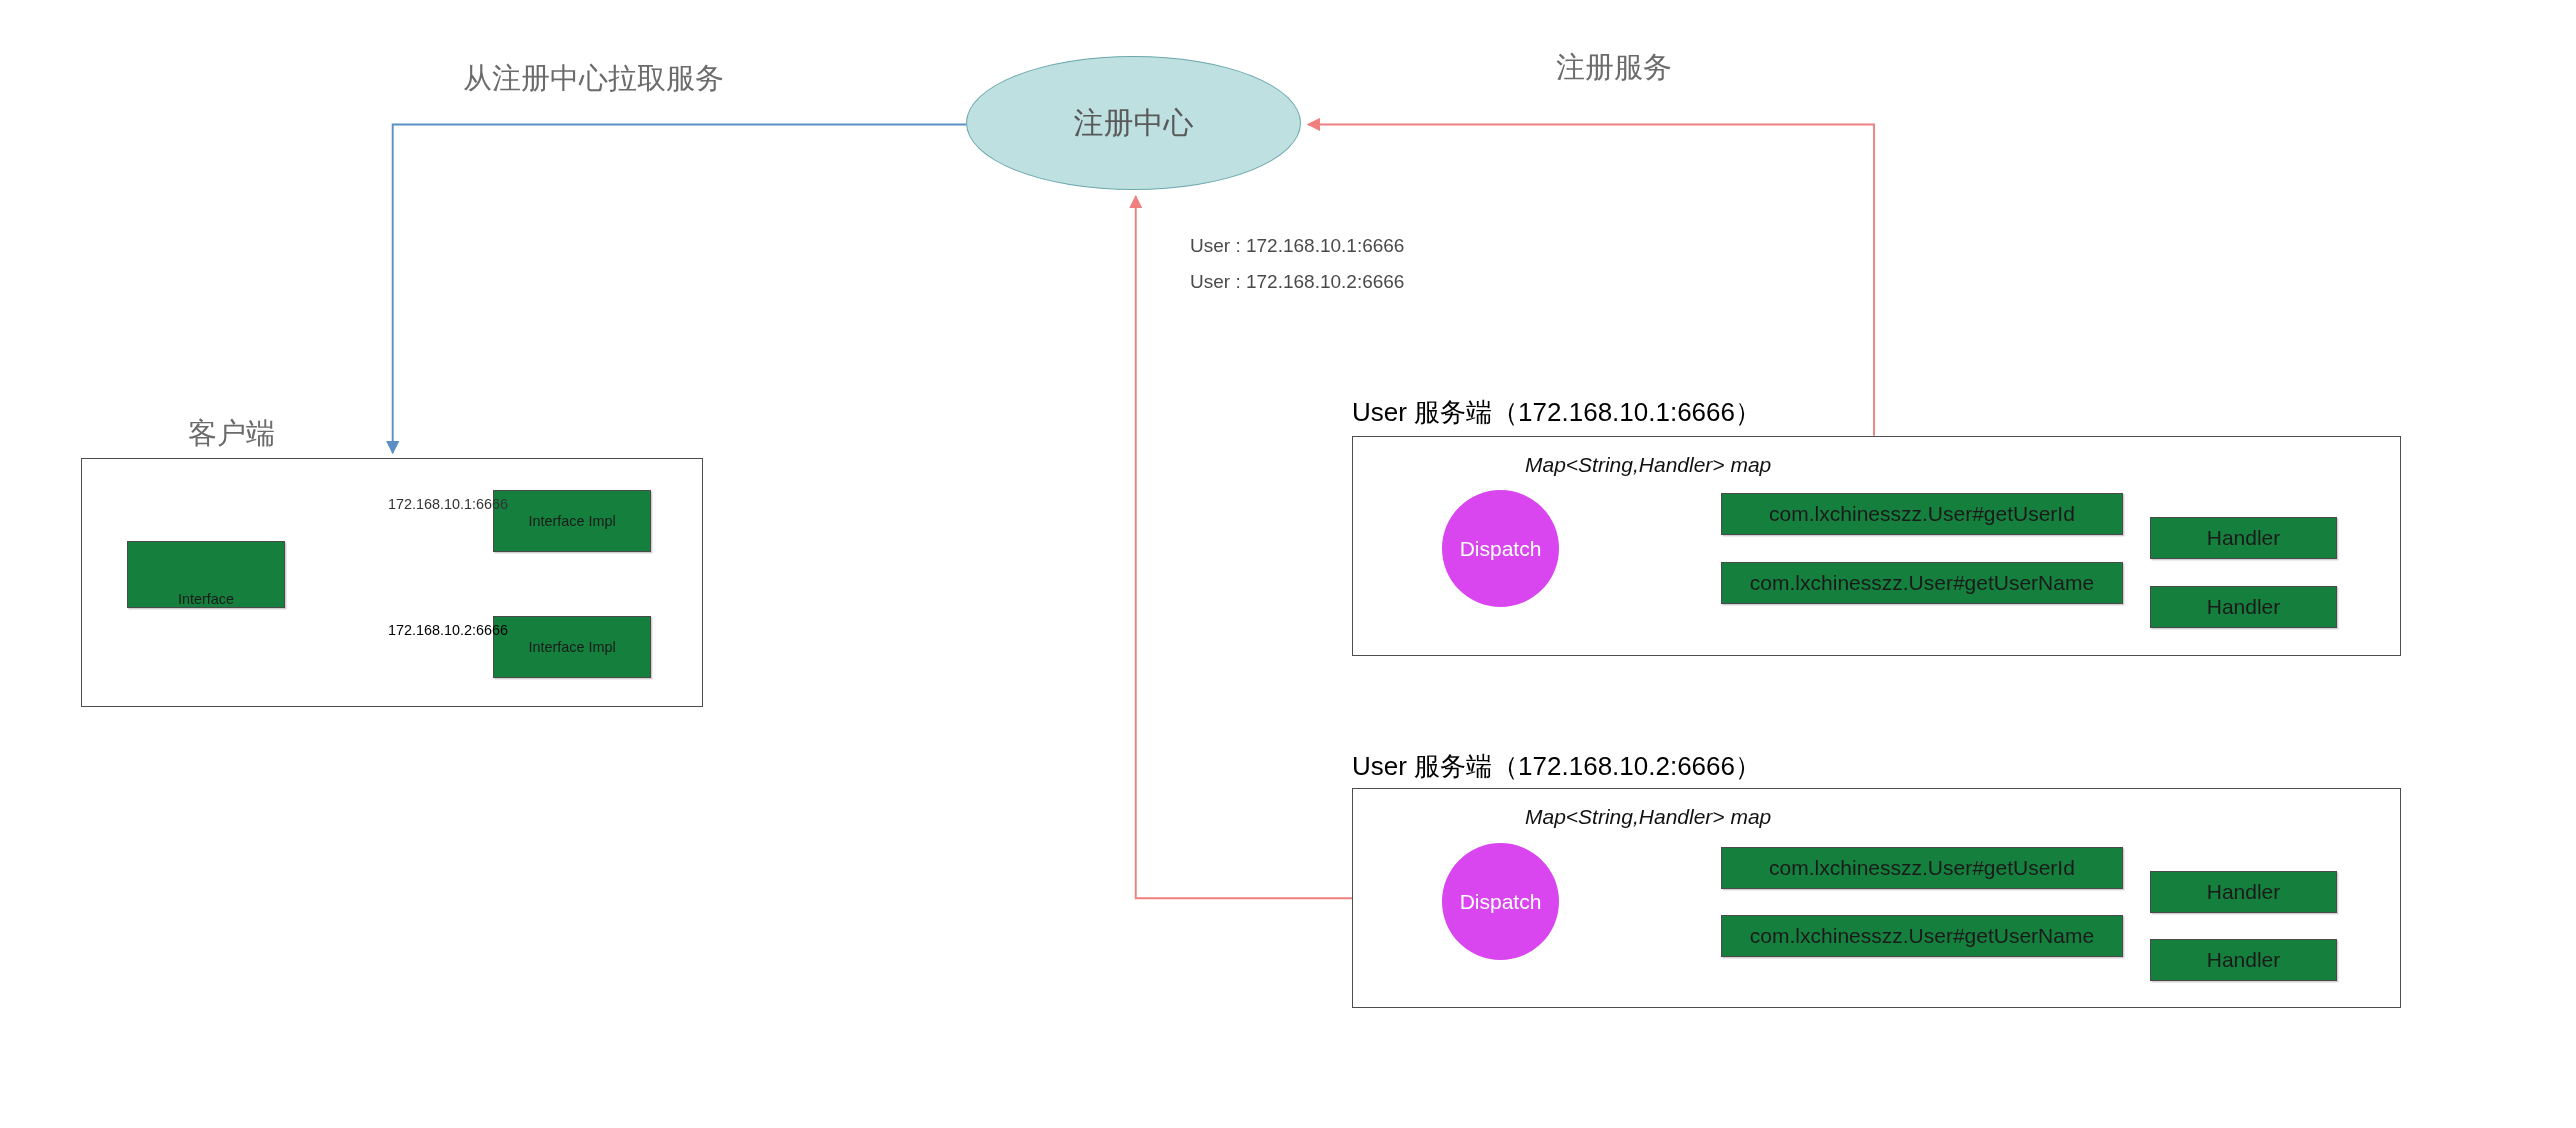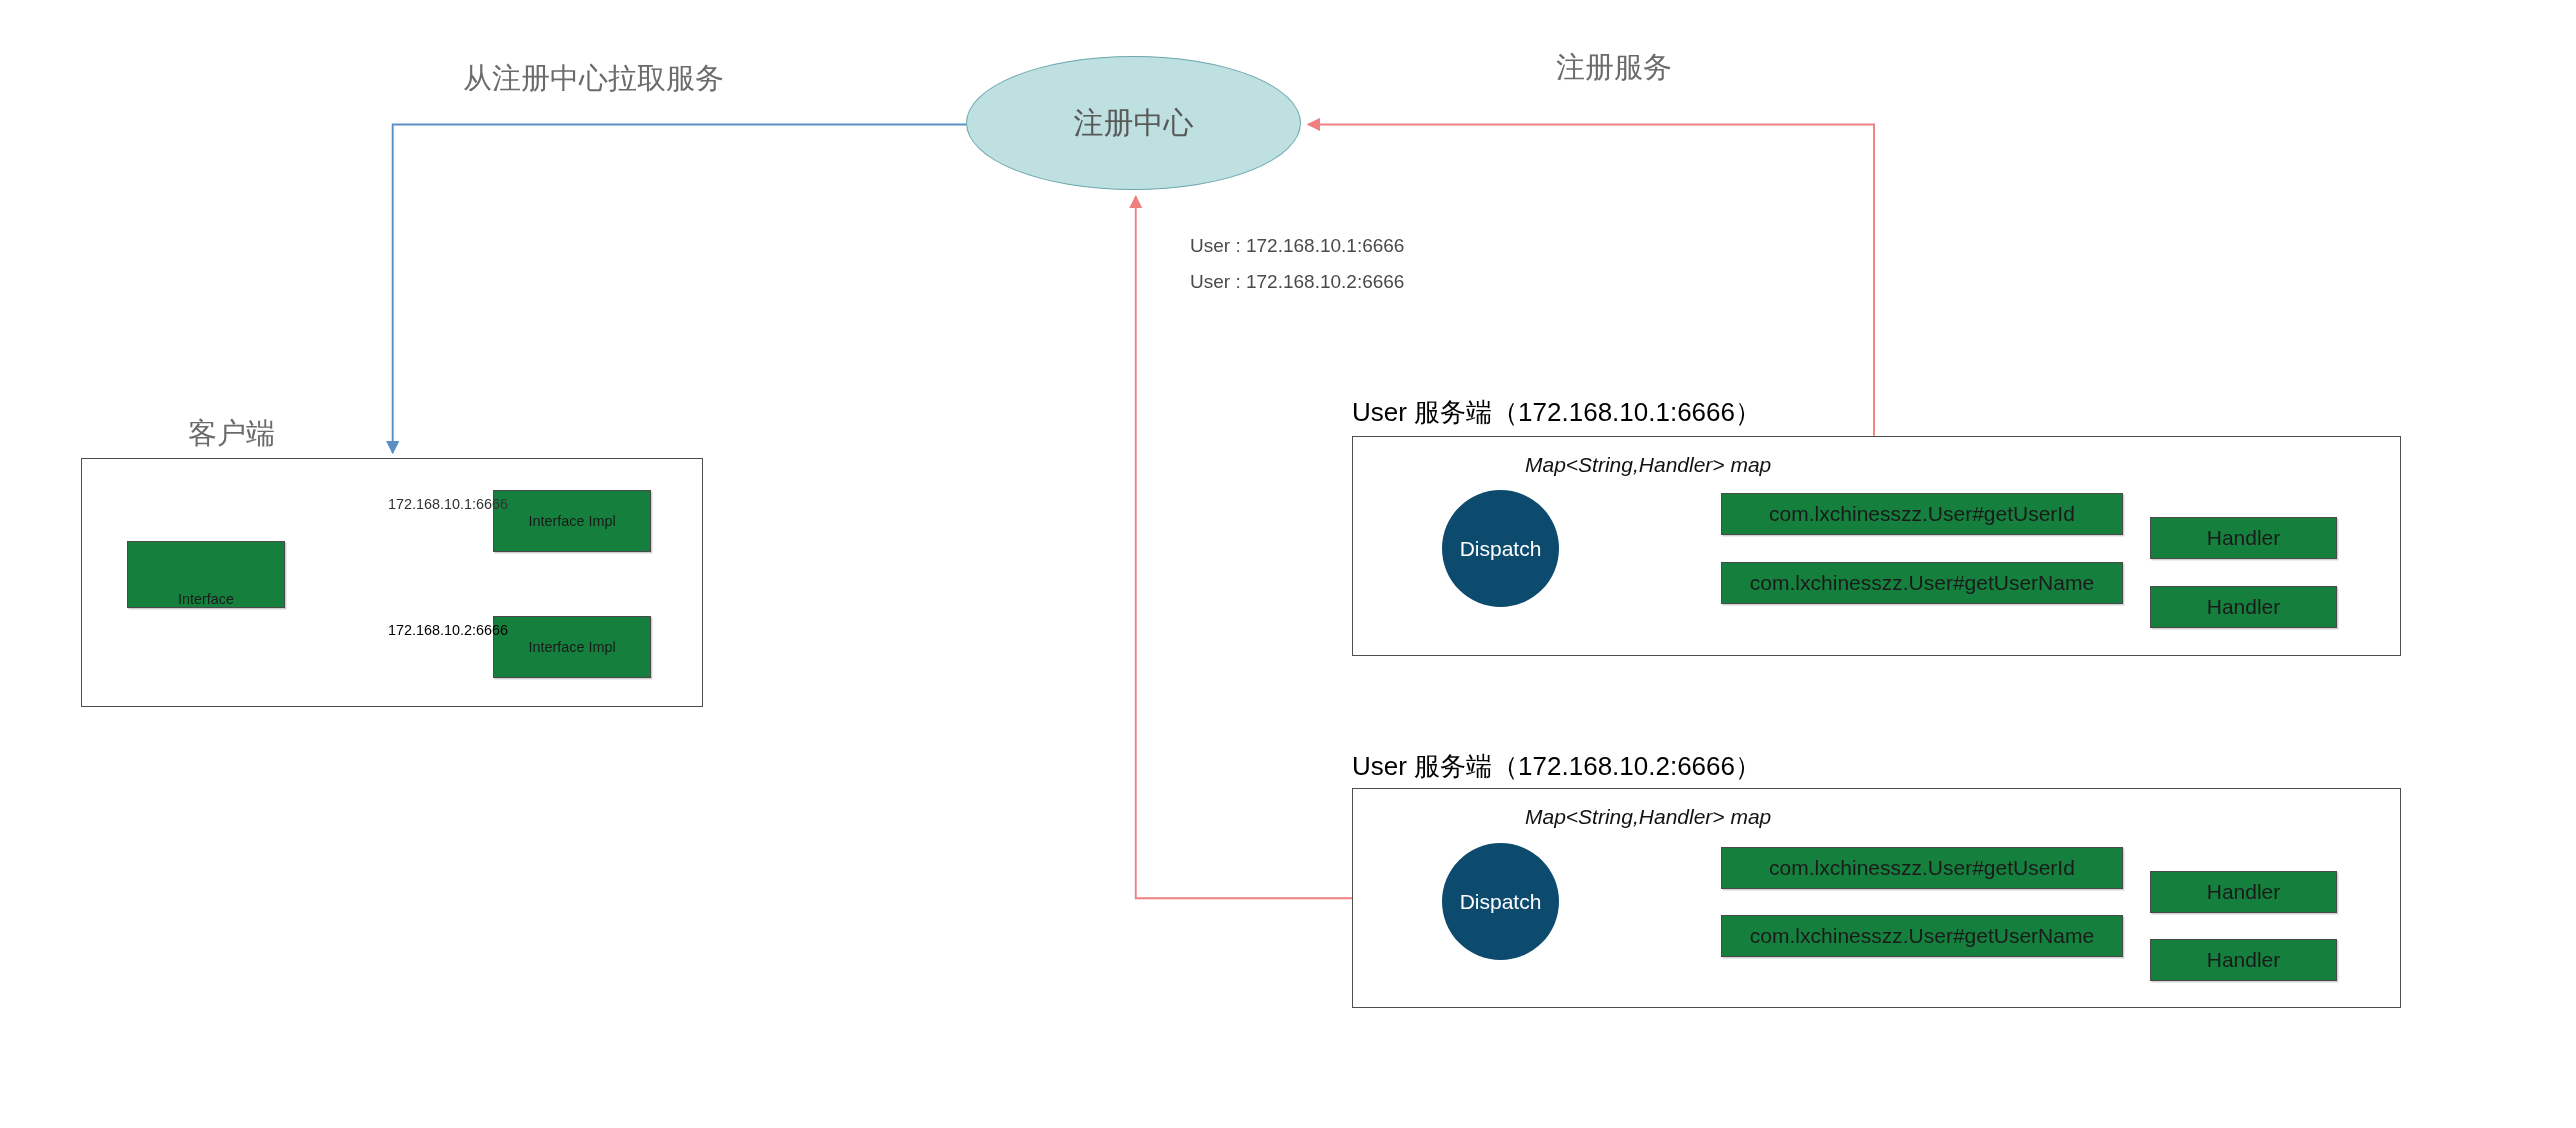--- a/index.html
+++ b/index.html
@@ -85,21 +85,21 @@
   .node-sm { font-size: 14.4px; }
   .node-key { font-size: 21px; }
   .node-handler { font-size: 21px; margin-top: 24px; }
 
   
   .dispatch {
     position: absolute;
     width: 117px;
     height: 117px;
     border-radius: 50%;
-    background: #0c4a6e;
+    background: #d946ef;
     color: #ffffff;
     display: flex;
     align-items: center;
     justify-content: center;
     font-size: 21px;
   }
   .map-label {
     position: absolute;
     font-size: 21px;
     color: #111111;

